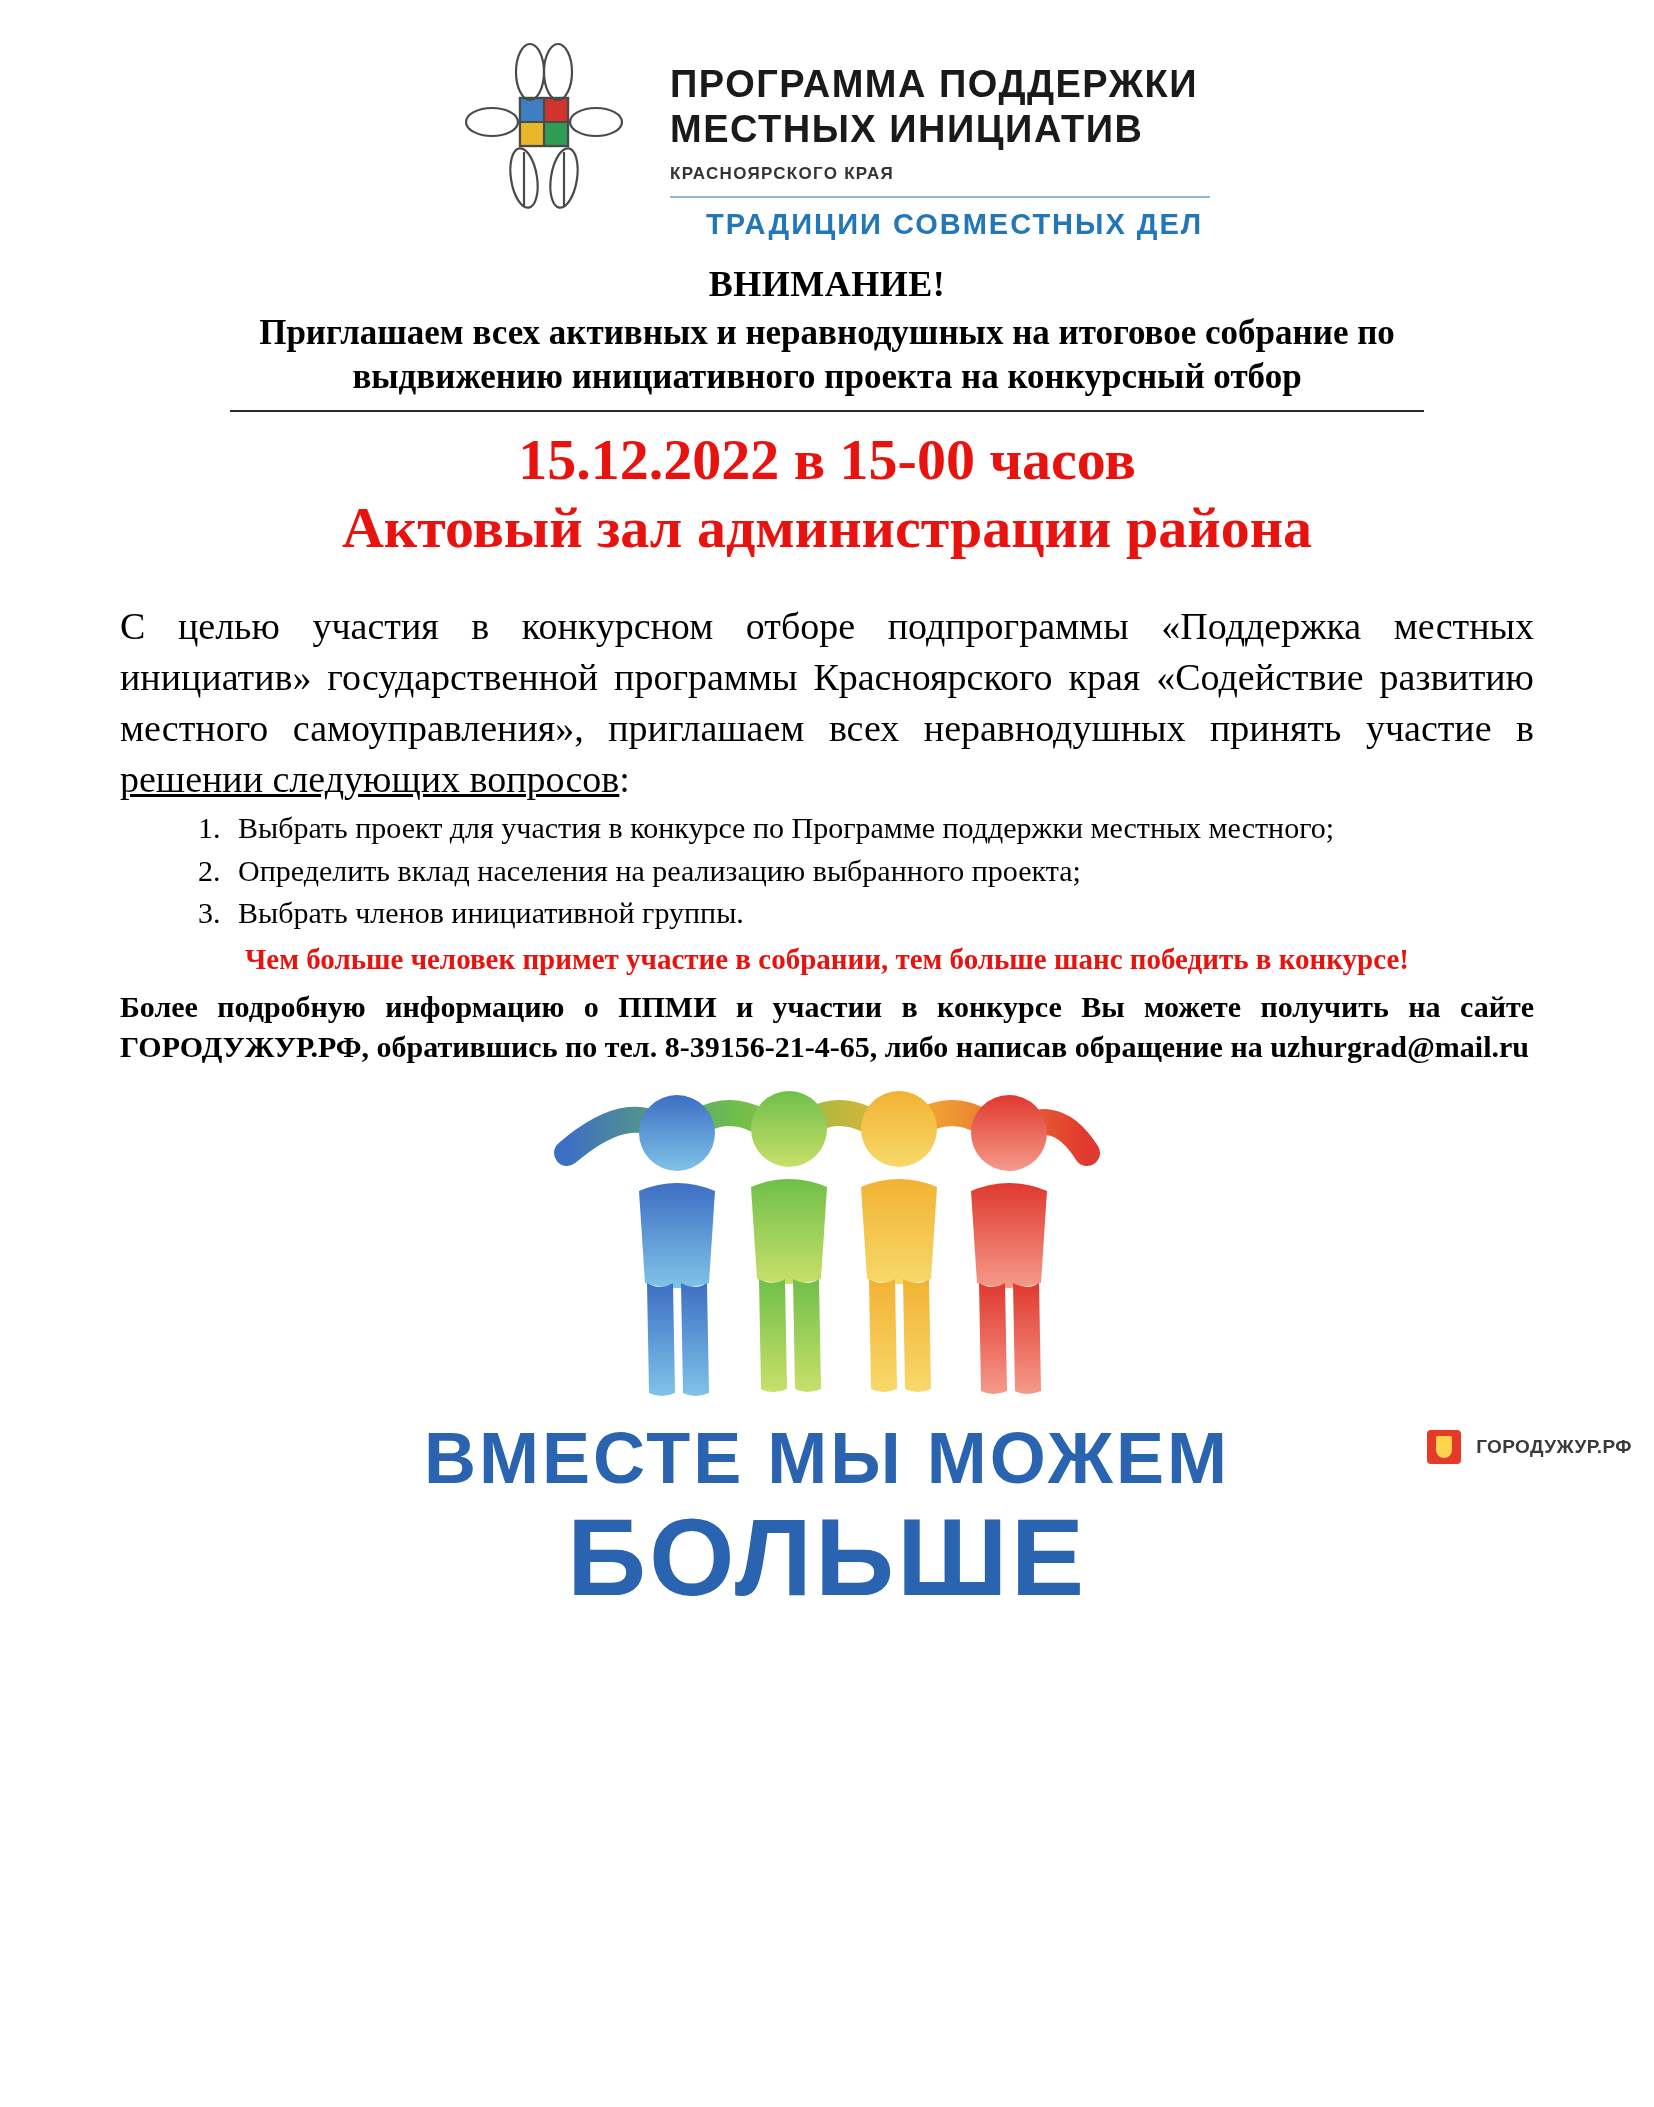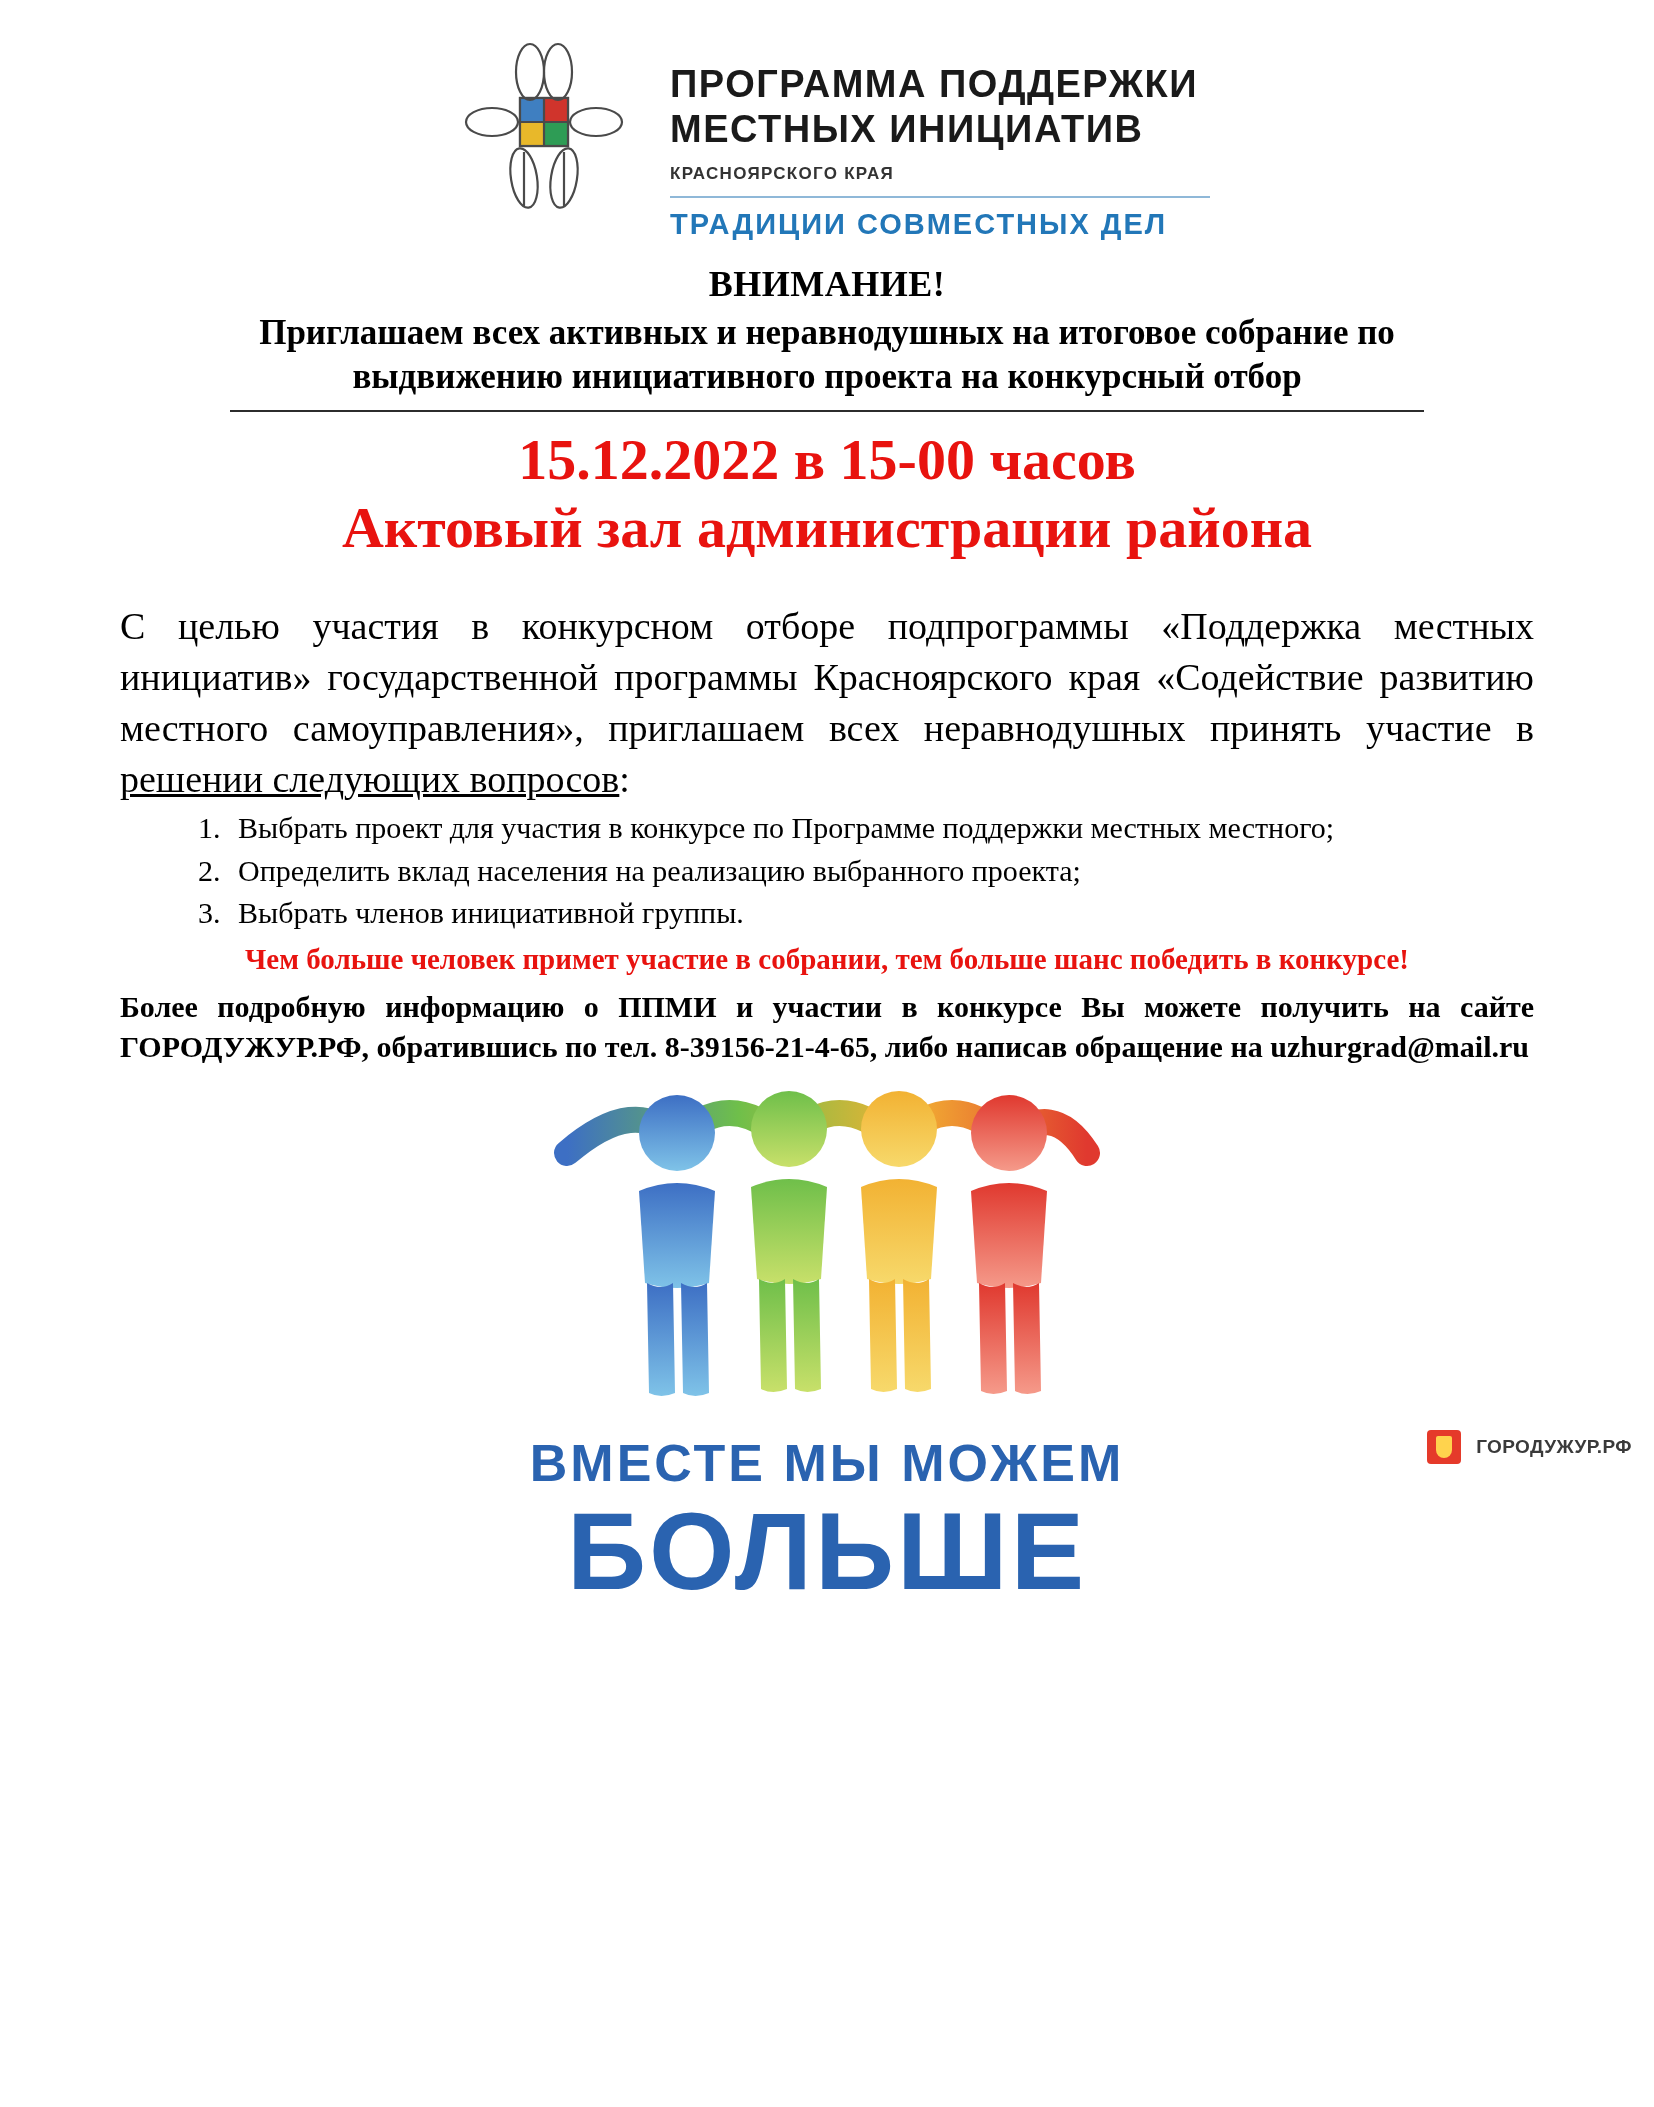--- a/index.html
+++ b/index.html
@@ -63,20 +63,21 @@
     height: 2px;
     background: #8fb8d8;
     width: 540px;
   }
   .logo-slogan {
     font-family: "Liberation Sans", sans-serif;
     font-weight: bold;
     font-size: 29px;
     letter-spacing: 2px;
     color: #2277b8;
+    margin-left: 36px;
   }
 
   
   .attention {
     text-align: center;
     font-weight: bold;
     font-size: 36px;
     margin-top: 22px;
     letter-spacing: 0.5px;
   }
@@ -145,24 +146,24 @@
 
   
   .illustration {
     margin-top: 16px;
     text-align: center;
   }
   .people-svg { display: block; margin: 0 auto; }
   .slogan-small {
     font-family: "Liberation Sans", sans-serif;
     font-weight: bold;
-    font-size: 52px;
+    font-size: 72px;
     letter-spacing: 3px;
     color: #2a63b0;
-    margin-top: 20px;
+    margin-top: 4px;
   }
   .slogan-big {
     font-family: "Liberation Sans", sans-serif;
     font-weight: bold;
     font-size: 110px;
     letter-spacing: 3px;
     color: #2a63b0;
     line-height: 1.02;
     margin-top: 2px;
   }

